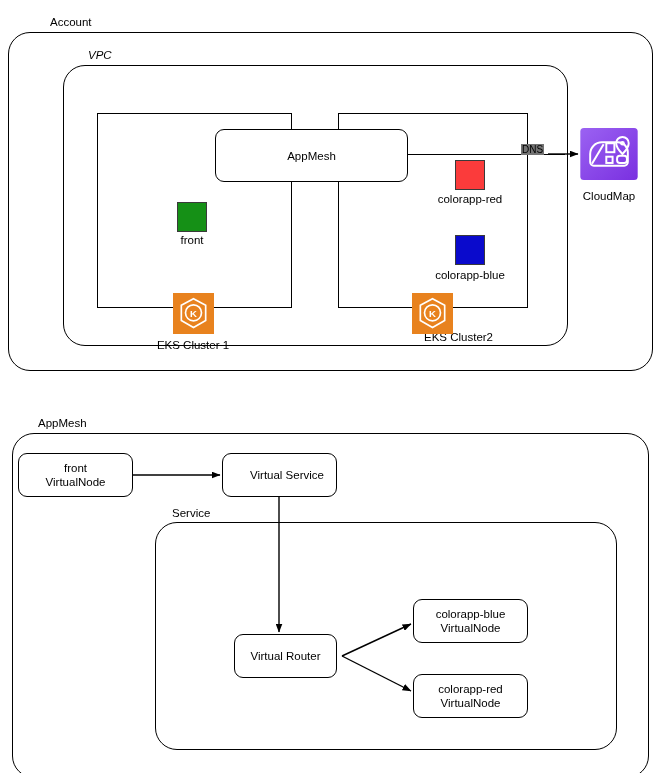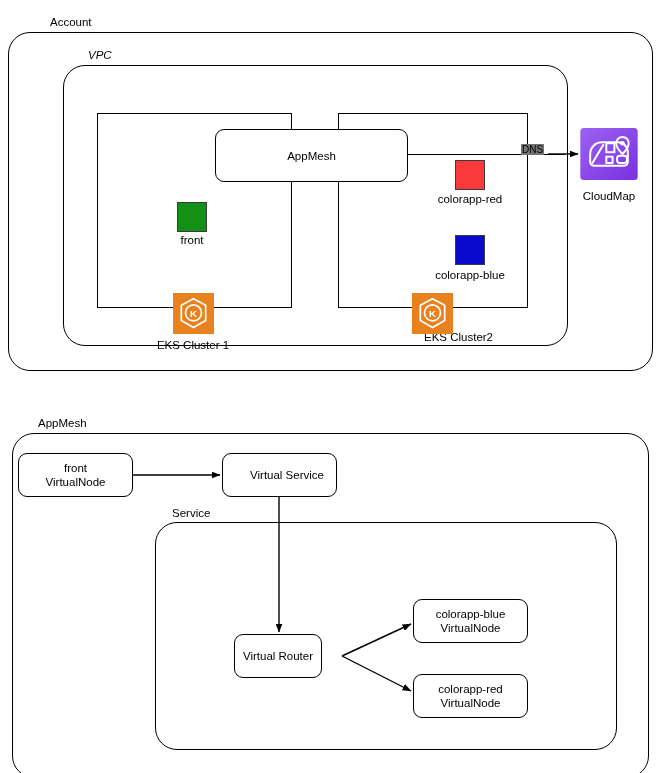--- a/index.html
+++ b/index.html
@@ -191,21 +191,21 @@
 
   <div class="node" style="left:18px; top:440px; width:115px; height:44px; flex-direction:column;">
     <span>front</span>
     <span>VirtualNode</span>
   </div>
 
   <div class="node" style="left:222px; top:440px; width:115px; height:44px;padding-left:15px;">
     <span>Virtual Service</span>
   </div>
 
-  <div class="node" style="left:234px; top:621px; width:88px; height:44px;">
+  <div class="node" style="left:234px; top:621px; width:103px; height:44px;">
     <span>Virtual Router</span>
   </div>
 
   <div class="node" style="left:413px; top:586px; width:115px; height:44px; flex-direction:column;">
     <span>colorapp-blue</span>
     <span>VirtualNode</span>
   </div>
 
   <div class="node" style="left:413px; top:661px; width:115px; height:44px; flex-direction:column;">
     <span>colorapp-red</span>

